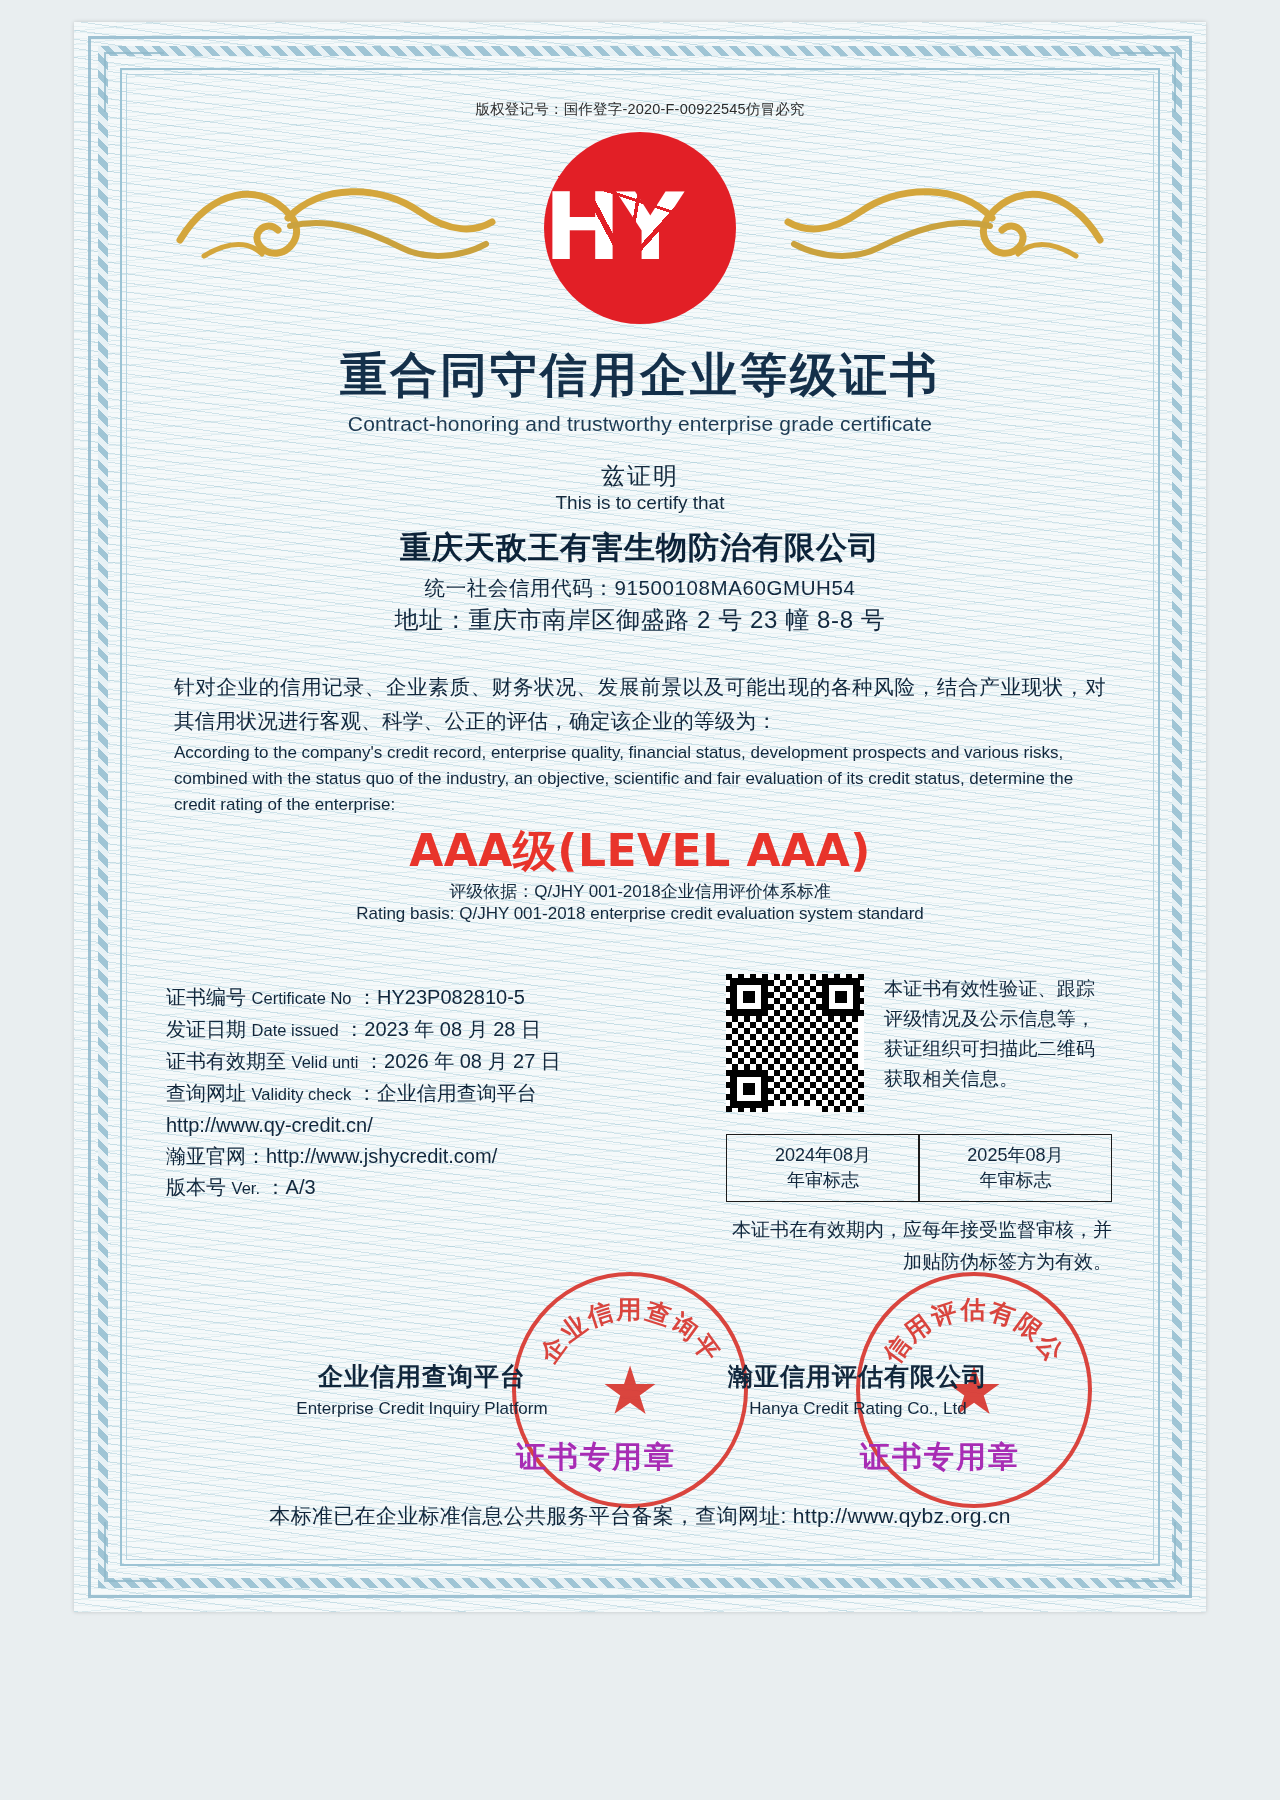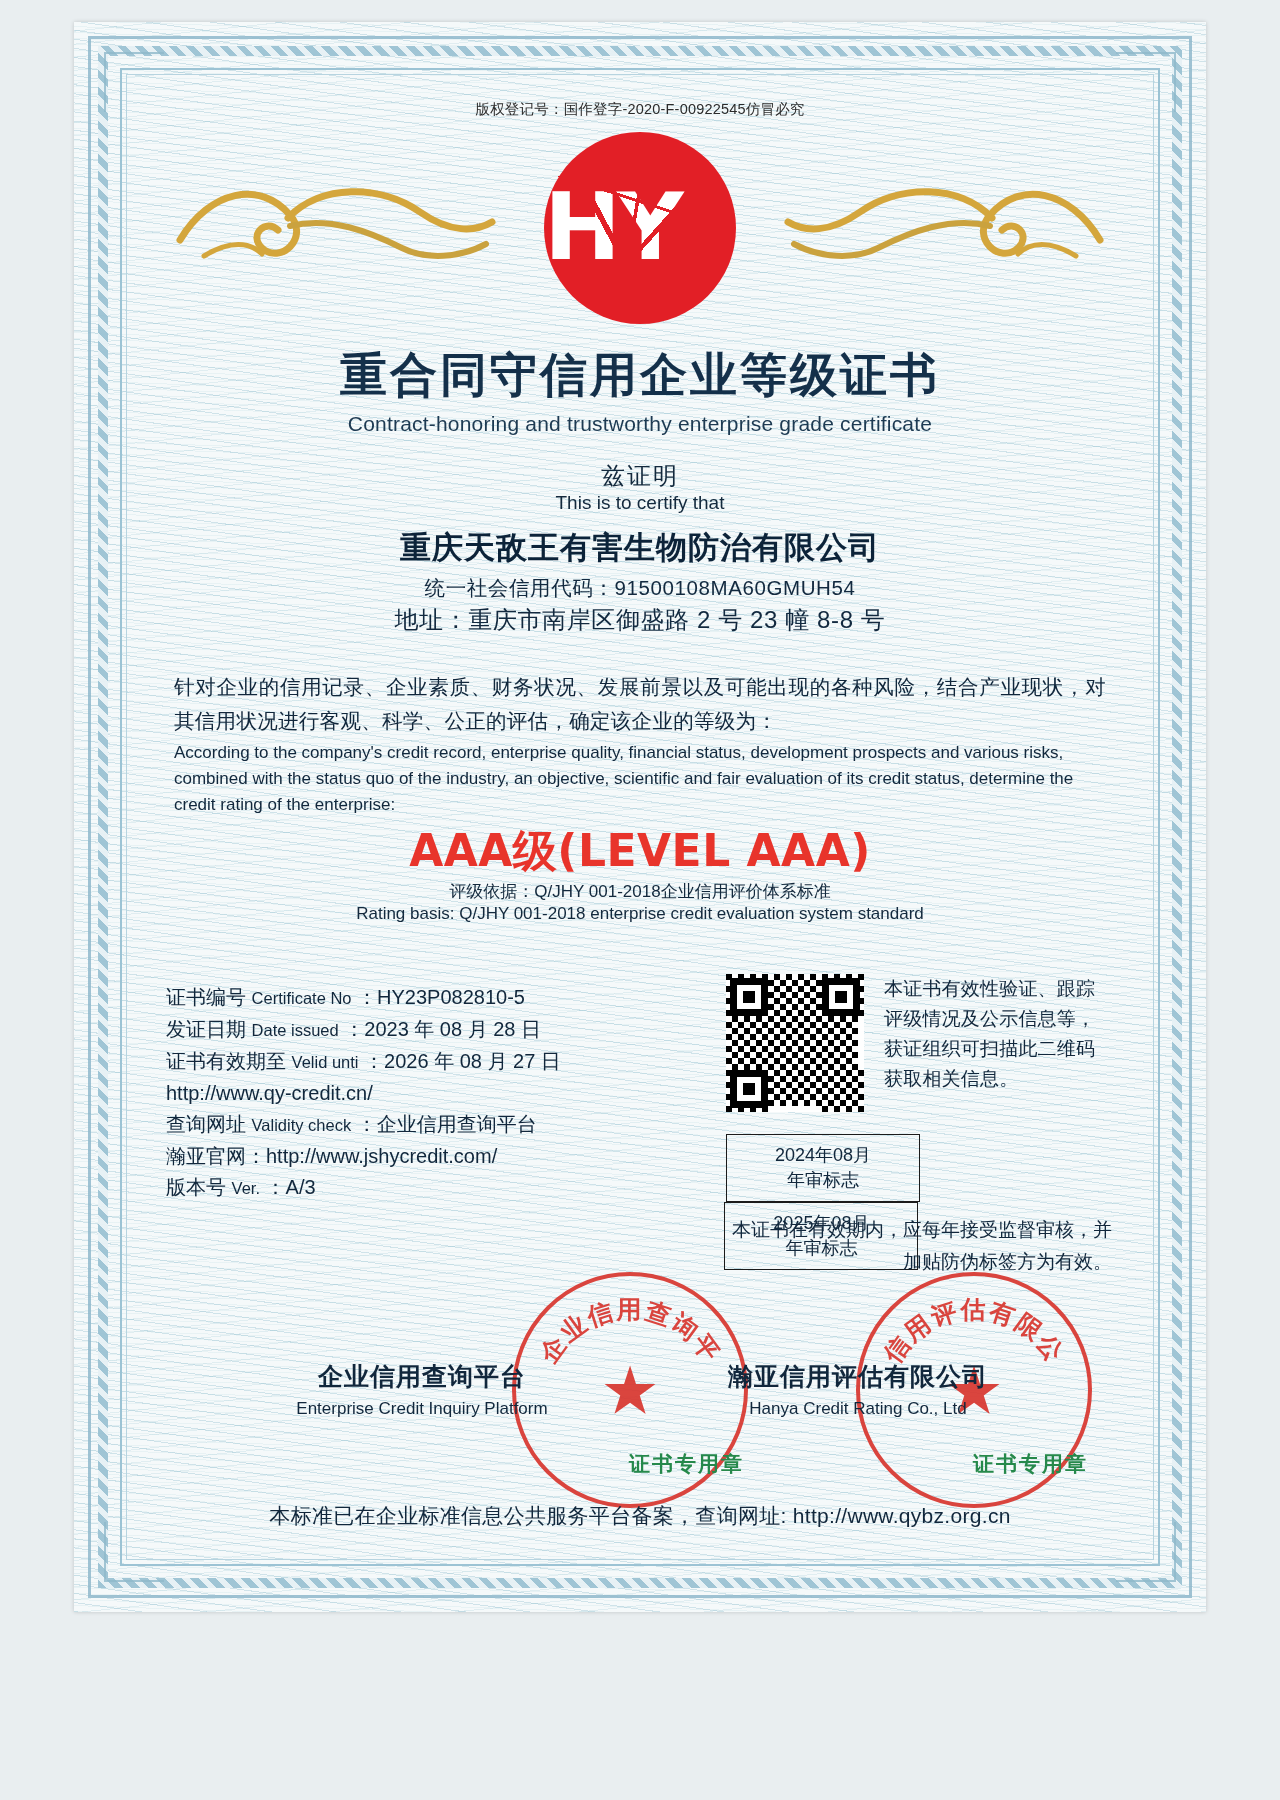--- a/index.html
+++ b/index.html
@@ -314,21 +314,20 @@
     color: #11273c;
     letter-spacing: .2px;
   }
 
   .annual-row {
     position: absolute;
     top: 1112px;
     left: 652px;
     display: flex;
     gap: 0;
-    flex-direction: column;
   }
   .annual-box {
     width: 192px;
     height: 66px;
     border: 1.6px solid #1b1b1b;
     display: flex;
     flex-direction: column;
     align-items: center;
     justify-content: center;
     font-size: 18px;
@@ -377,24 +376,24 @@
     font-size: 25px;
     font-weight: 700;
     fill: #d8362f;
     font-family: "DejaVu Sans", sans-serif;
     letter-spacing: 2px;
   }
   .seal .bottom-label {
     position: absolute;
     left: 0; right: 0;
     bottom: 26px;
-    text-align: right;
-    font-size: 21px;
-    font-weight: 700;
-    color: #15803d;
+    text-align: left;
+    font-size: 30px;
+    font-weight: 700;
+    color: #a21caf;
     letter-spacing: 2px;
     font-family: "DejaVu Sans", sans-serif;
   }
 
   .org-names {
     position: absolute;
     top: 1338px;
     left: 0; right: 0;
     display: flex;
     justify-content: center;
@@ -492,26 +491,26 @@
         <span class="label-cn">发证日期</span>
         <span class="label-en">Date issued</span>
         <span class="val">：2023 年 08 月 28 日</span>
       </div>
       <div class="row">
         <span class="label-cn">证书有效期至</span>
         <span class="label-en">Velid unti</span>
         <span class="val">：2026 年 08 月 27 日</span>
       </div>
       <div class="row">
-        <span class="url">http://www.qy-credit.cn/</span>
-      </div>
-      <div class="row">
         <span class="label-cn">查询网址</span>
         <span class="label-en">Validity check</span>
         <span class="val">：企业信用查询平台</span>
+      </div>
+      <div class="row">
+        <span class="url">http://www.qy-credit.cn/</span>
       </div>
       <div class="row">
         <span class="url">瀚亚官网：http://www.jshycredit.com/</span>
       </div>
       <div class="row">
         <span class="label-cn">版本号</span>
         <span class="label-en">Ver.</span>
         <span class="val">：A/3</span>
       </div>
     </div>

